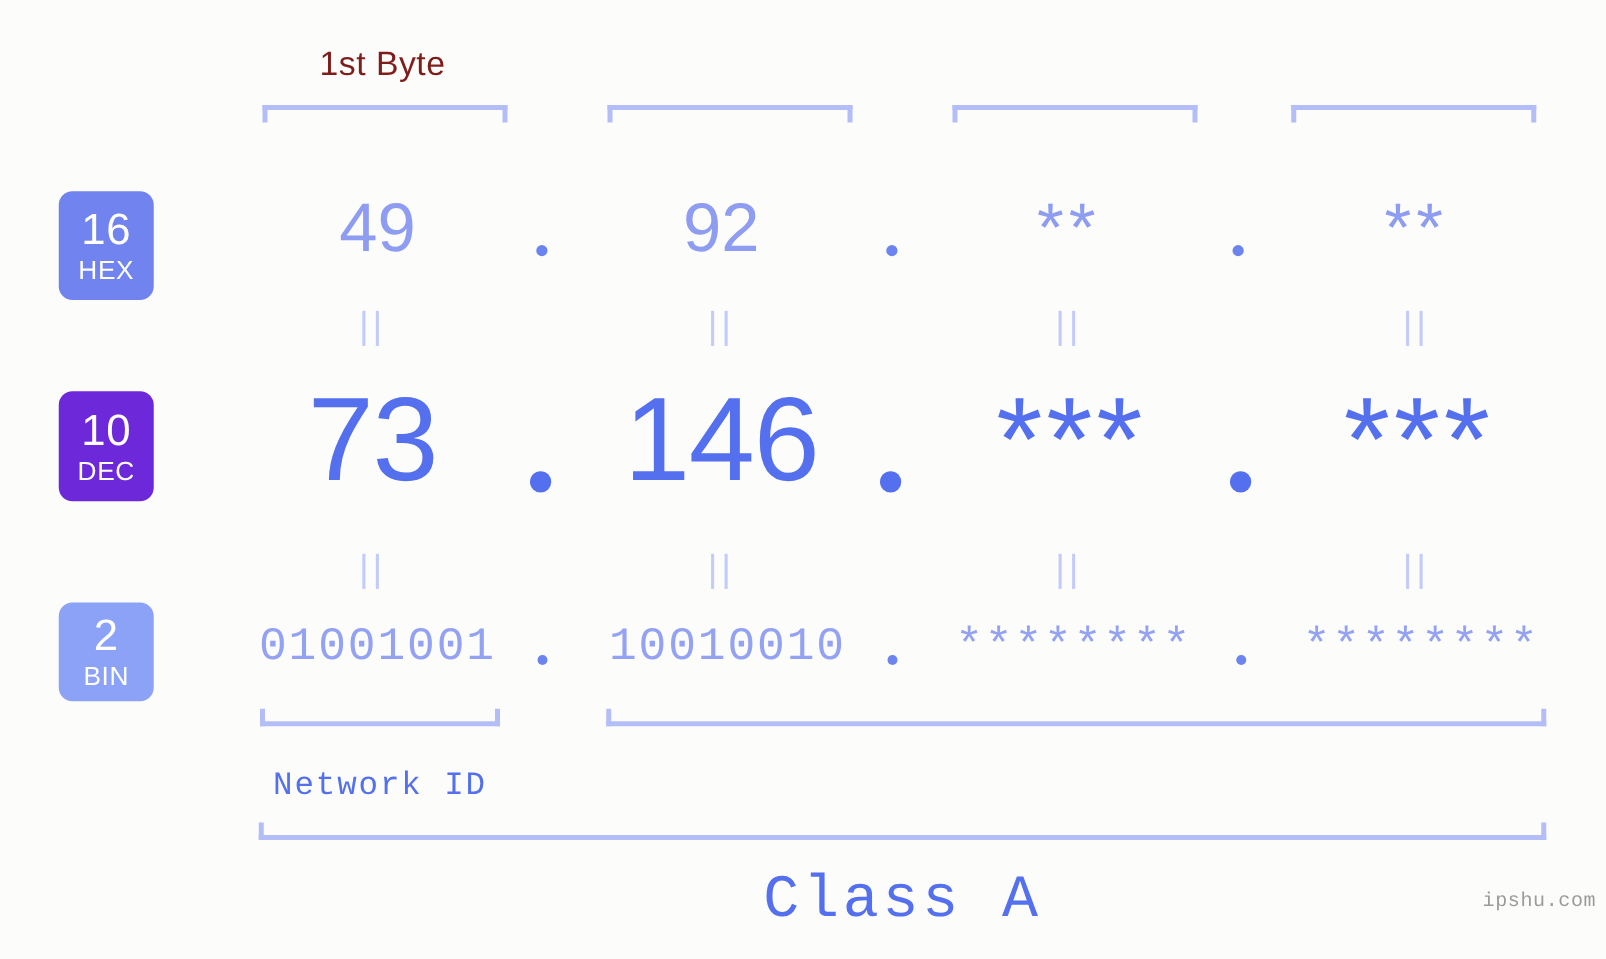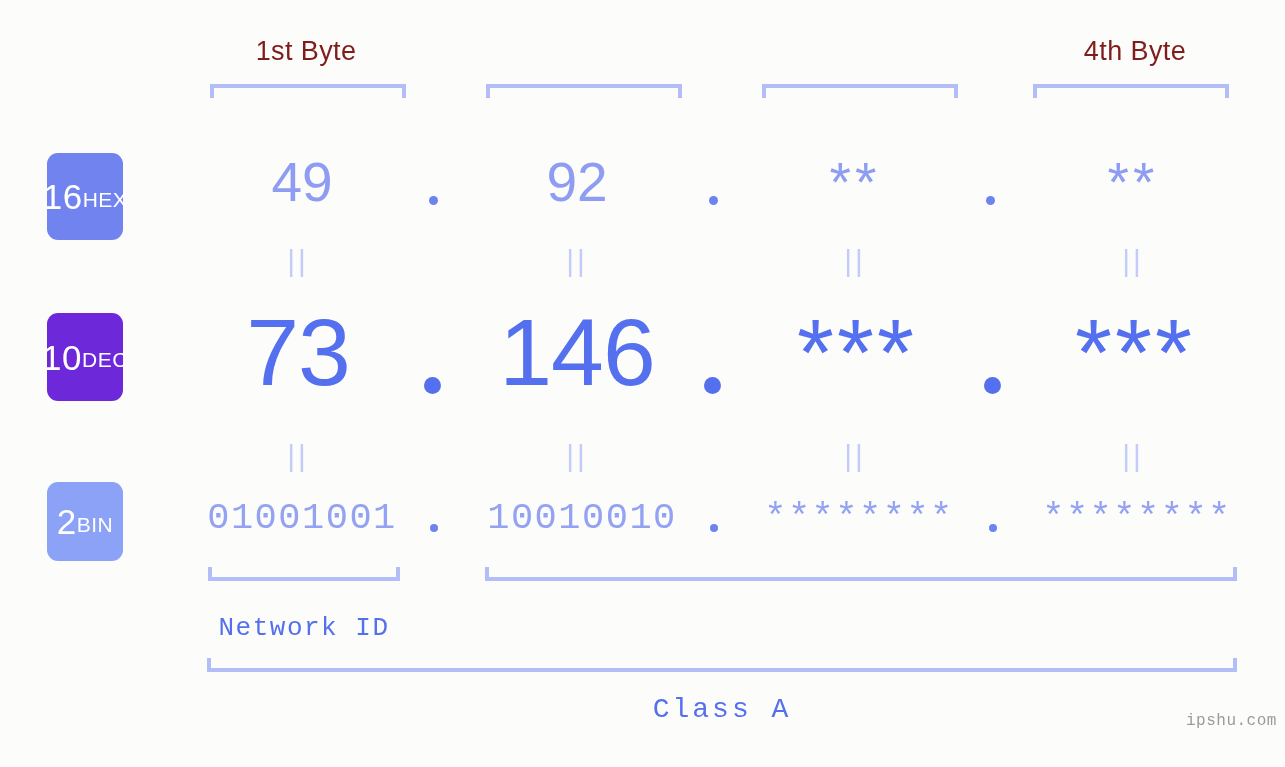--- a/index.html
+++ b/index.html
@@ -51,21 +51,21 @@
   }
 
   
   .badge {
     position: absolute;
     width: 76px;
     border-radius: 11px;
     color: #ffffff;
     text-align: center;
     display: flex;
-    flex-direction: row;
+    flex-direction: column;
     align-items: center;
     justify-content: center;
     line-height: 1;
     box-sizing: border-box;
   }
   .badge .num {
     font-size: 35px;
     font-weight: 400;
     letter-spacing: 0.5px;
   }
@@ -147,21 +147,21 @@
     font-family: "Liberation Mono", "DejaVu Sans Mono", monospace;
     font-size: 26px;
     color: #5570ee;
     letter-spacing: 1.5px;
     white-space: nowrap;
   }
   .class-label {
     position: absolute;
     text-align: center;
     font-family: "Liberation Mono", "DejaVu Sans Mono", monospace;
-    font-size: 28px;
+    font-size: 48px;
     color: #5570ee;
     letter-spacing: 3px;
     white-space: nowrap;
   }
   .watermark {
     position: absolute;
     font-family: "Liberation Mono", "DejaVu Sans Mono", monospace;
     font-size: 16px;
     color: #9b9b9b;
     letter-spacing: 0.5px;
@@ -173,21 +173,20 @@
 
 <div class="stage">
 
   <div class="byte-head" style="left:206px; top:36px; width:200px;">1st Byte</div>
   <div class="bracket-down" style="left:210px; top:84px; width:196px;"></div>
 
   <div class="bracket-down" style="left:486px; top:84px; width:196px;"></div>
 
   <div class="bracket-down" style="left:762px; top:84px; width:196px;"></div>
 
-  <div class="byte-head" style="left:1035px; top:36px; width:200px;">4th Byte</div>
   <div class="bracket-down" style="left:1033px; top:84px; width:196px;"></div>
 
   <div class="badge" style="left:47px; top:153px; height:87px; background:#7083ee;">
     <span class="num">16</span>
     <span class="nm">HEX</span>
   </div>
 
   <div class="badge" style="left:47px; top:313px; height:88px; background:#6d28d9;">
     <span class="num">10</span>
     <span class="nm">DEC</span>

